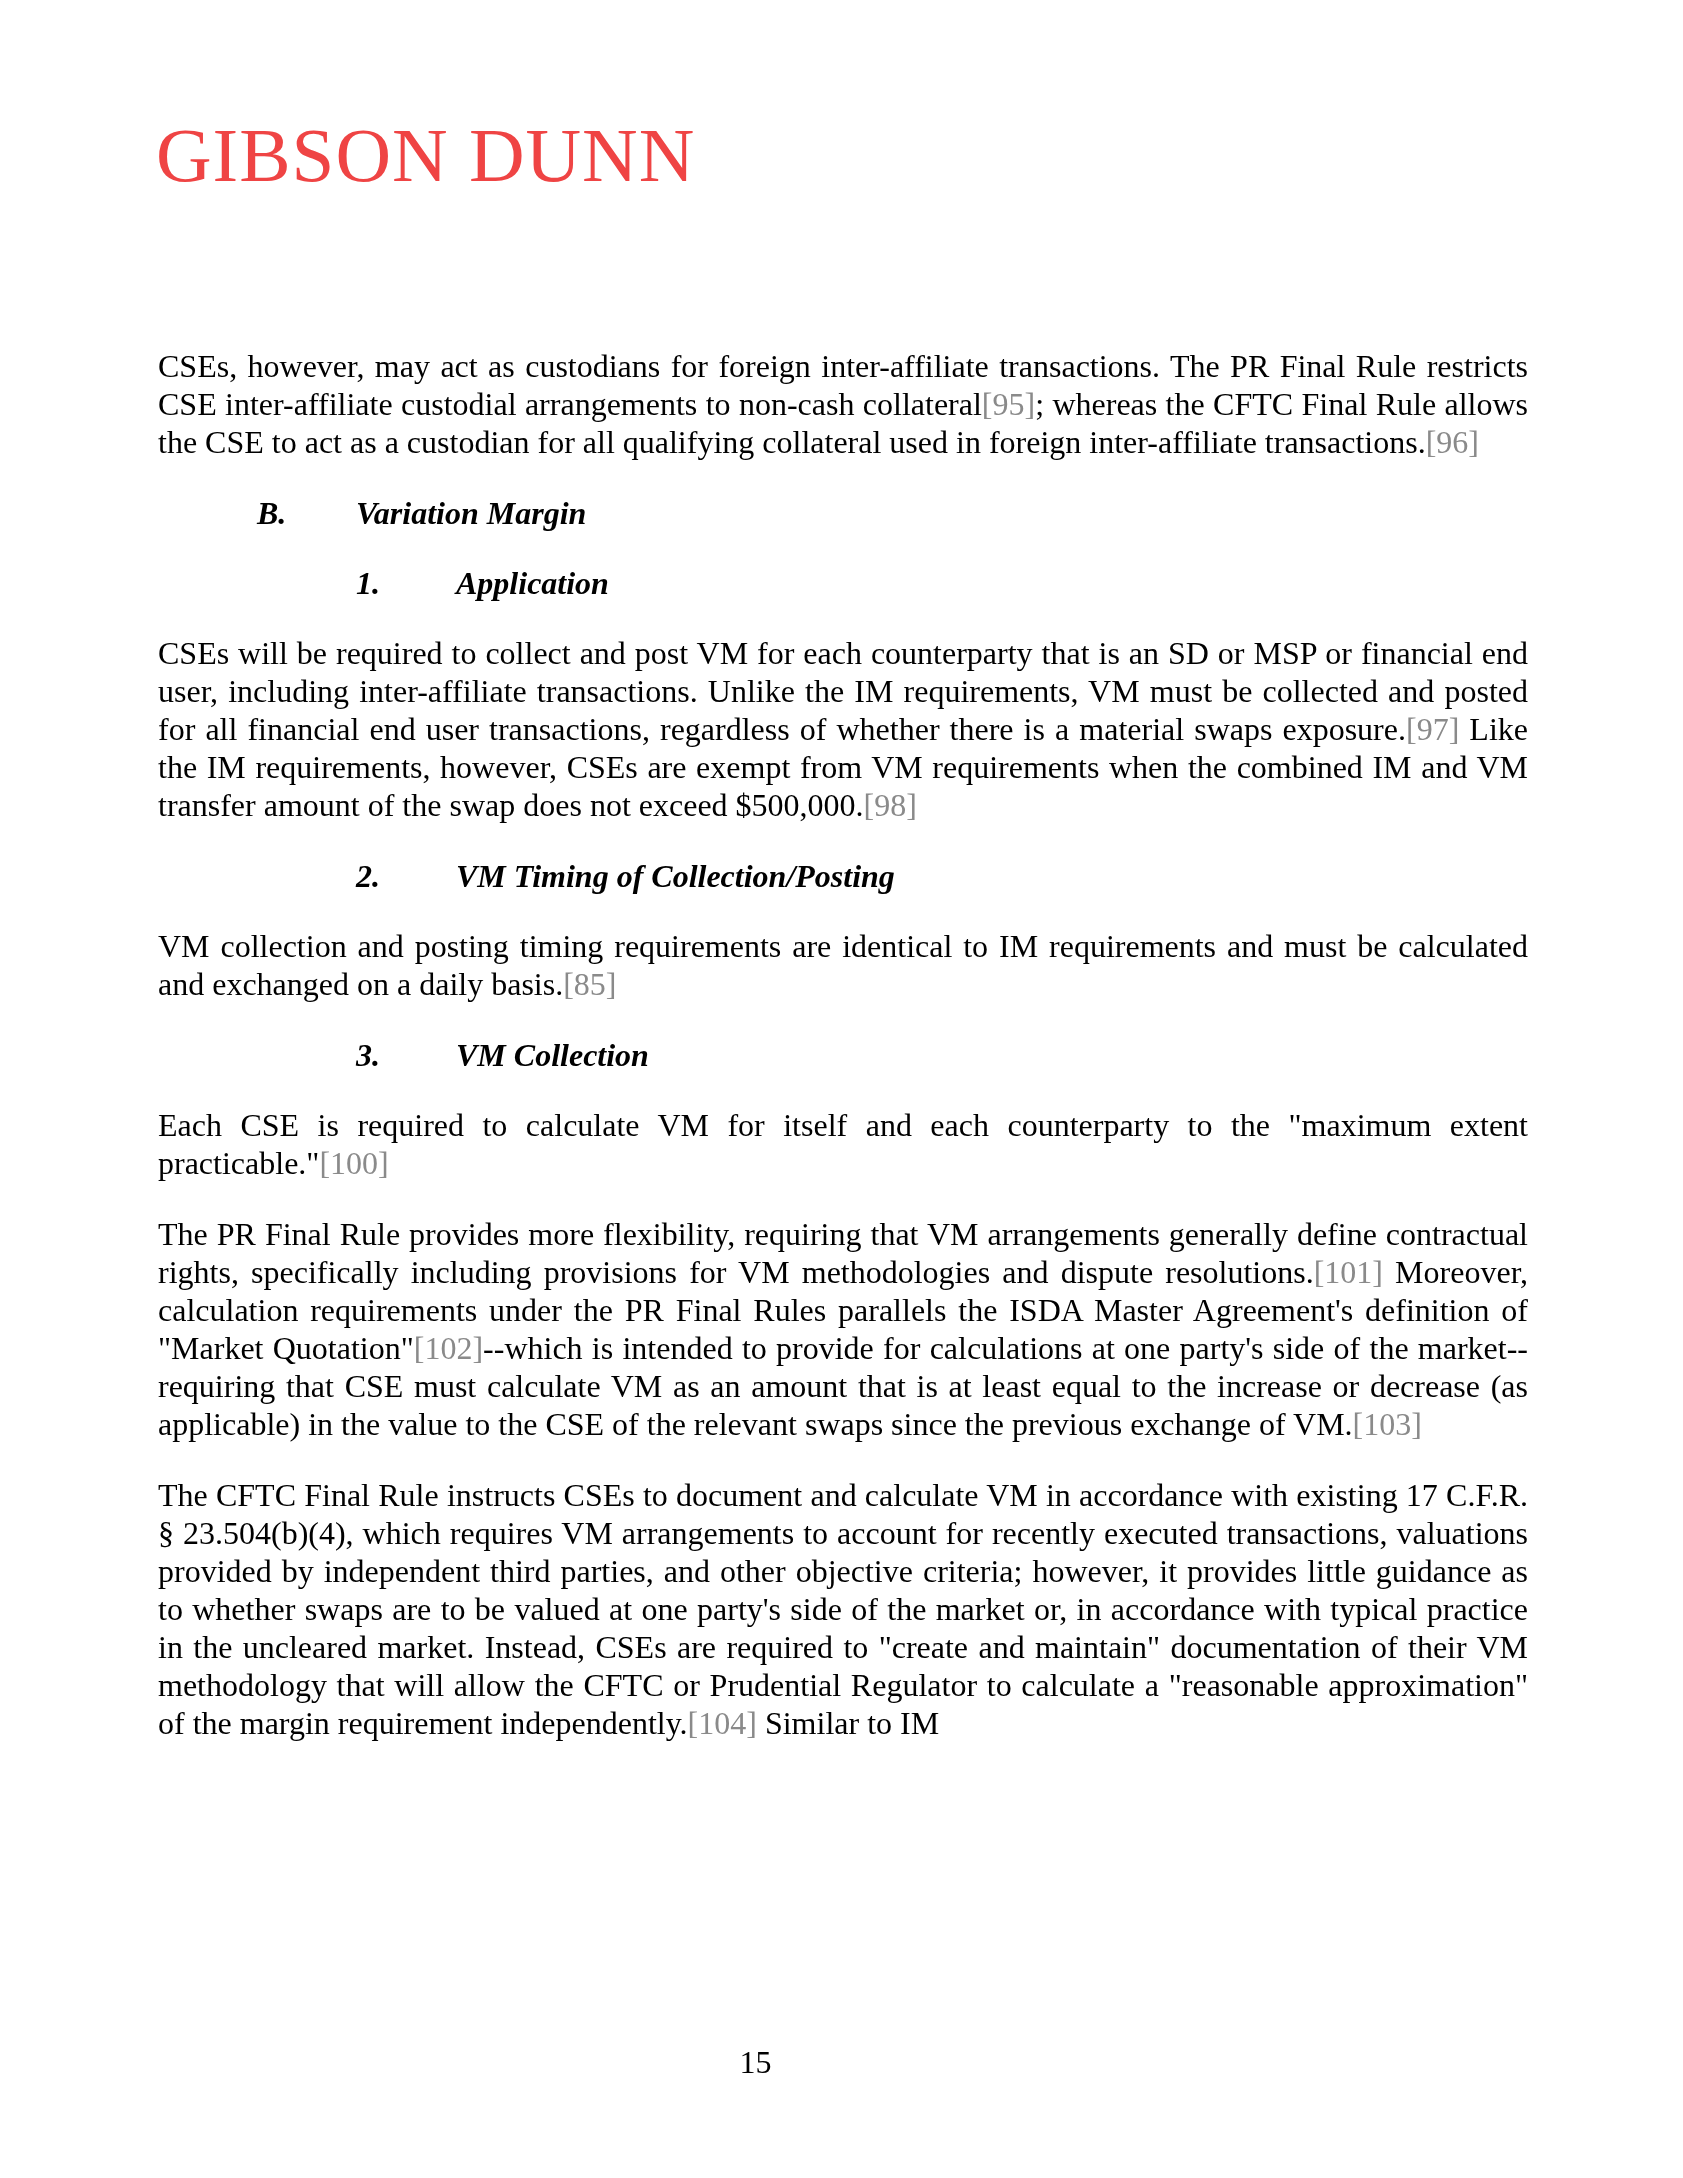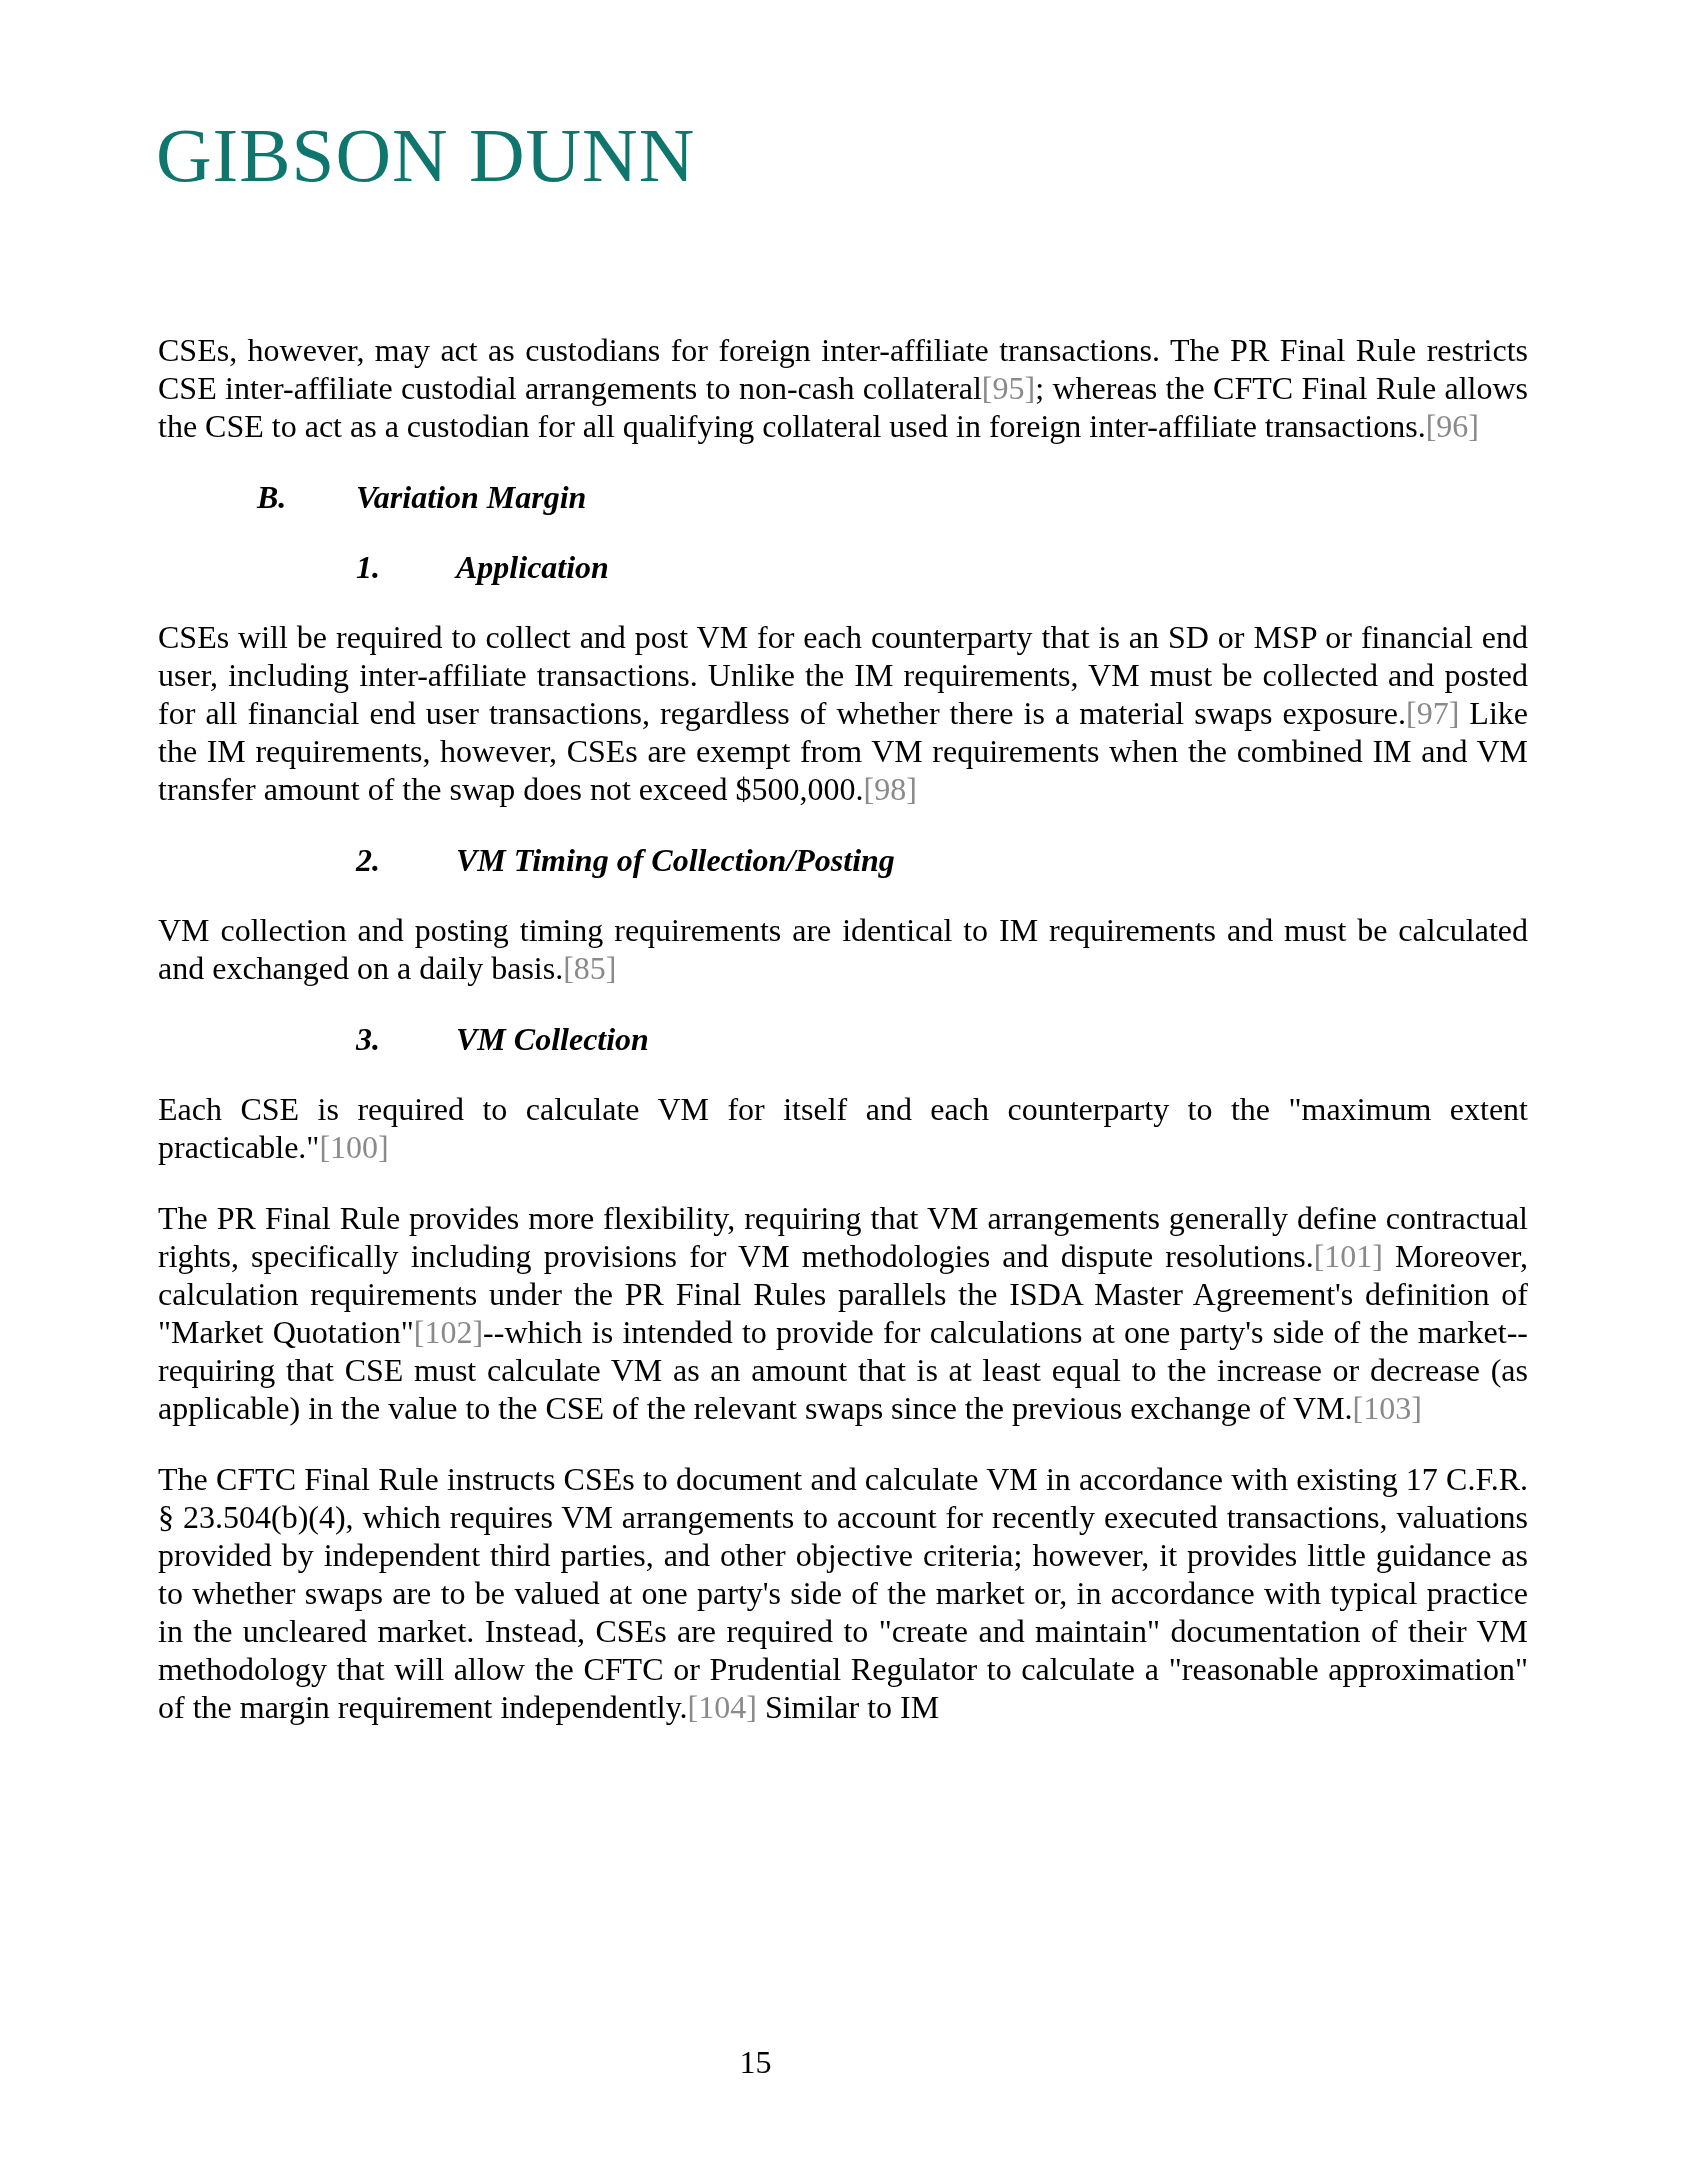--- a/index.html
+++ b/index.html
@@ -15,35 +15,35 @@
     font-family: "Liberation Serif", "DejaVu Serif", serif;
     color: #000000;
   }
   .logo {
     position: absolute;
     left: 156px;
     top: 117px;
     font-family: "Liberation Serif", "DejaVu Serif", serif;
     font-size: 77px;
     letter-spacing: 1px;
-    color: #0f766e;
+    color: #ef4444;
     line-height: 1;
     font-weight: normal;
     white-space: nowrap;
   }
   .content {
     position: absolute;
     left: 158px;
     top: 331px;
     width: 1370px;
     font-size: 32px;
     line-height: 38px;
   }
   .para {
-    margin: 0 0 33px 0;
+    margin: 16px 0 33px 0;
     text-align: justify;
     text-align-last: left;
   }
   .fn {
     color: #8a8a8a;
   }
   .heading {
     margin: 0 0 32px 0;
     font-weight: bold;
     white-space: nowrap;

